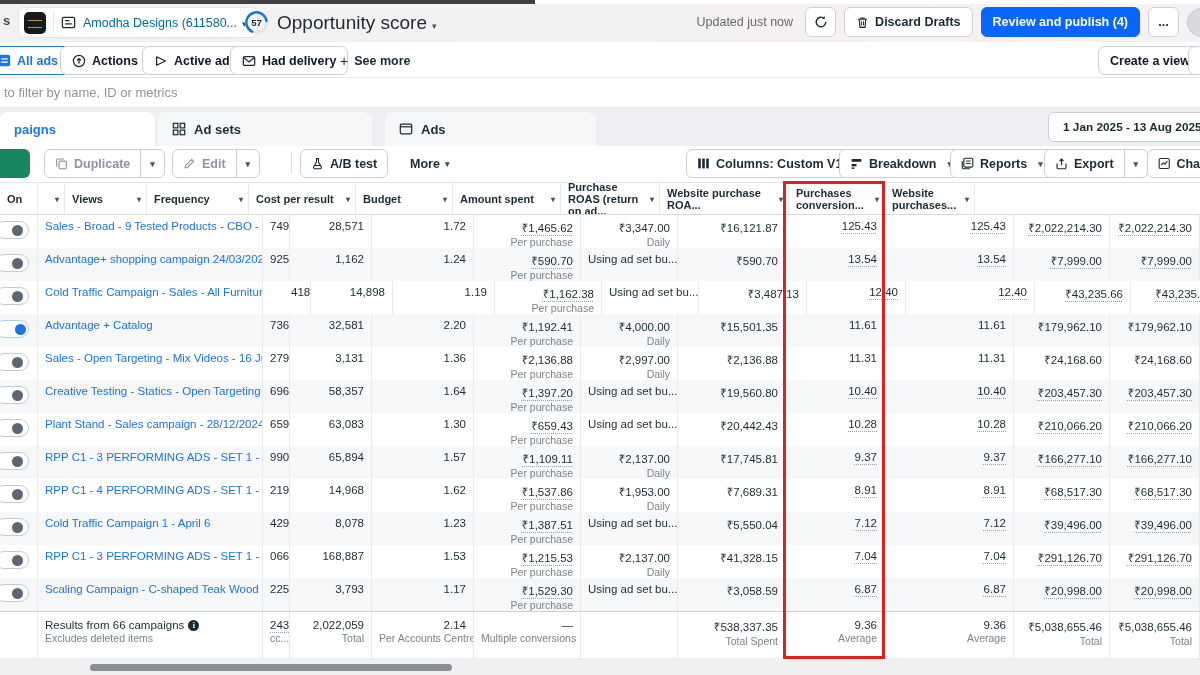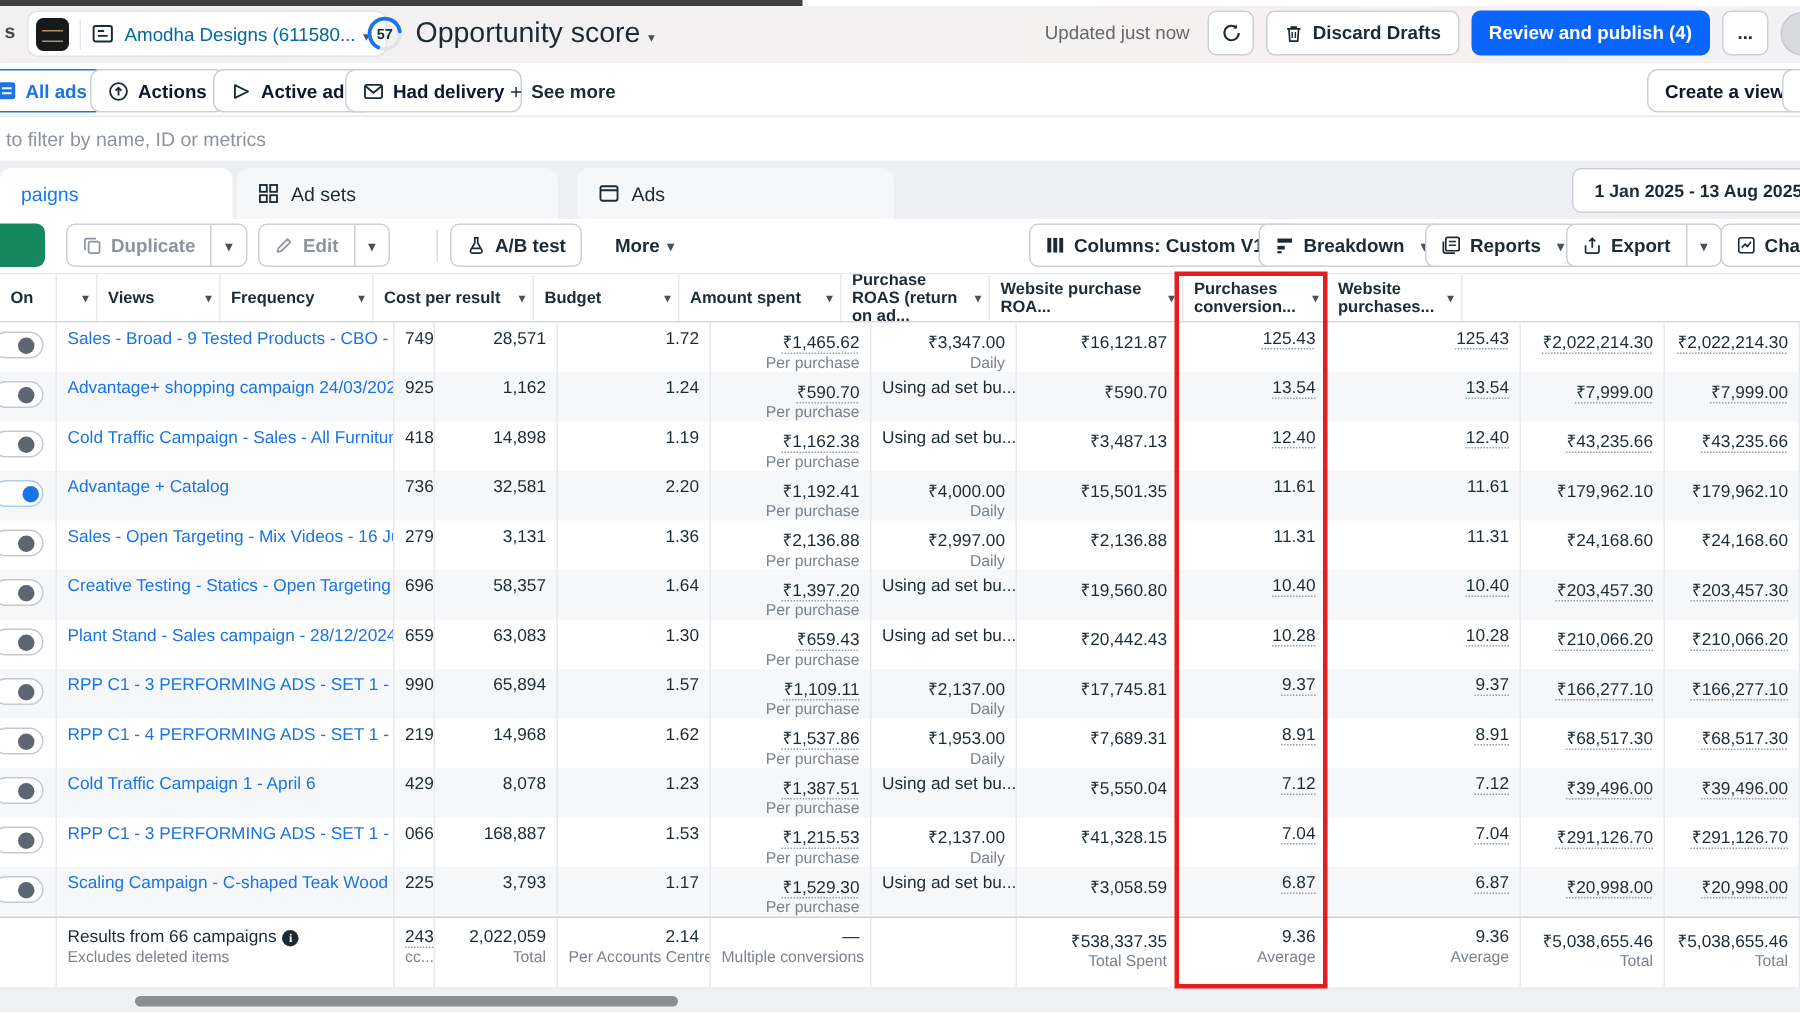--- a/index.html
+++ b/index.html
@@ -39,21 +39,21 @@
              font-size:12.5px; font-weight:600; color:#1c2b33; }
   .plus { font-size:14px; font-weight:400; }
 
   
   #searchrow { position:absolute; left:0; top:78px; width:1200px; height:30px; background:#fff; border-bottom:1px solid #eceef0; }
   #search-hint { position:absolute; left:4px; top:7px; font-size:13px; color:#8d949e; }
 
   
   #tabrow { position:absolute; left:0; top:108px; width:1200px; height:38px; background:#edeff2; }
   .ltab { position:absolute; top:4px; height:34px; display:flex; align-items:center; gap:8px; padding:0 14px;
-          border-radius:8px 8px 0 0; font-size:13px; font-weight:400; }
+          border-radius:8px 8px 0 0; font-size:13px; font-weight:700; }
   .ltab.active { background:#fff; color:#1877f2; }
   .ltab.idle { background:#f6f7f8; color:#1c2b33; }
   #date-btn { position:absolute; left:1048px; top:4px; height:30px; width:160px; overflow:hidden;
               display:flex; align-items:center; gap:6px; padding:0 8px; background:#fff;
               border:1px solid #ccd0d5; border-radius:6px; font-size:11.8px; font-weight:600; white-space:nowrap; }
 
   
   #toolbar { position:absolute; left:0; top:146px; width:1200px; height:36px; background:#fff; }
   .tbtn { position:absolute; top:3px; height:29px; display:flex; align-items:center; gap:6px; padding:0 10px;
           background:#fff; border:1px solid #ccd0d5; border-radius:6px; font-size:12.5px; font-weight:600; color:#1c2b33; white-space:nowrap; }
@@ -384,21 +384,21 @@
           <div class="cell num" style="width: 96px;"><span class="dot">₹7,999.00</span></div>
           <div class="cell num" style="width: 90px;"><span class="dot">₹7,999.00</span></div>
         </div>
         <div class="trow">
           <div class="cell" style="width: 38px;">
             <div class="toggle">
               <span class="knob"></span>
             </div>
           </div>
           <div class="cell" style="width: 225px;"><a class="camp-link" href="#">Cold Traffic Campaign - Sales - All Furniture ...</a></div>
-          <div class="cell" style="width: 27px;"><span>418</span></div>
+          <div class="cell" style="width: 27px; margin-left: 21px;"><span>418</span></div>
           <div class="cell num" style="width: 82px;"><span>14,898</span></div>
           <div class="cell num" style="width: 102px;"><span>1.19</span></div>
           <div class="cell num" style="width: 107px;"><span class="dot">₹1,162.38</span><div class="sub">Per purchase</div></div>
           <div class="cell" style="width: 97px;"><span>Using ad set bu...</span></div>
           <div class="cell num" style="width: 108px;"><span>₹3,487.13</span></div>
           <div class="cell num" style="width: 99px;"><span class="dot">12.40</span></div>
           <div class="cell num" style="width: 129px;"><span class="dot">12.40</span></div>
           <div class="cell num" style="width: 96px;"><span class="dot">₹43,235.66</span></div>
           <div class="cell num" style="width: 90px;"><span class="dot">₹43,235.66</span></div>
         </div>

